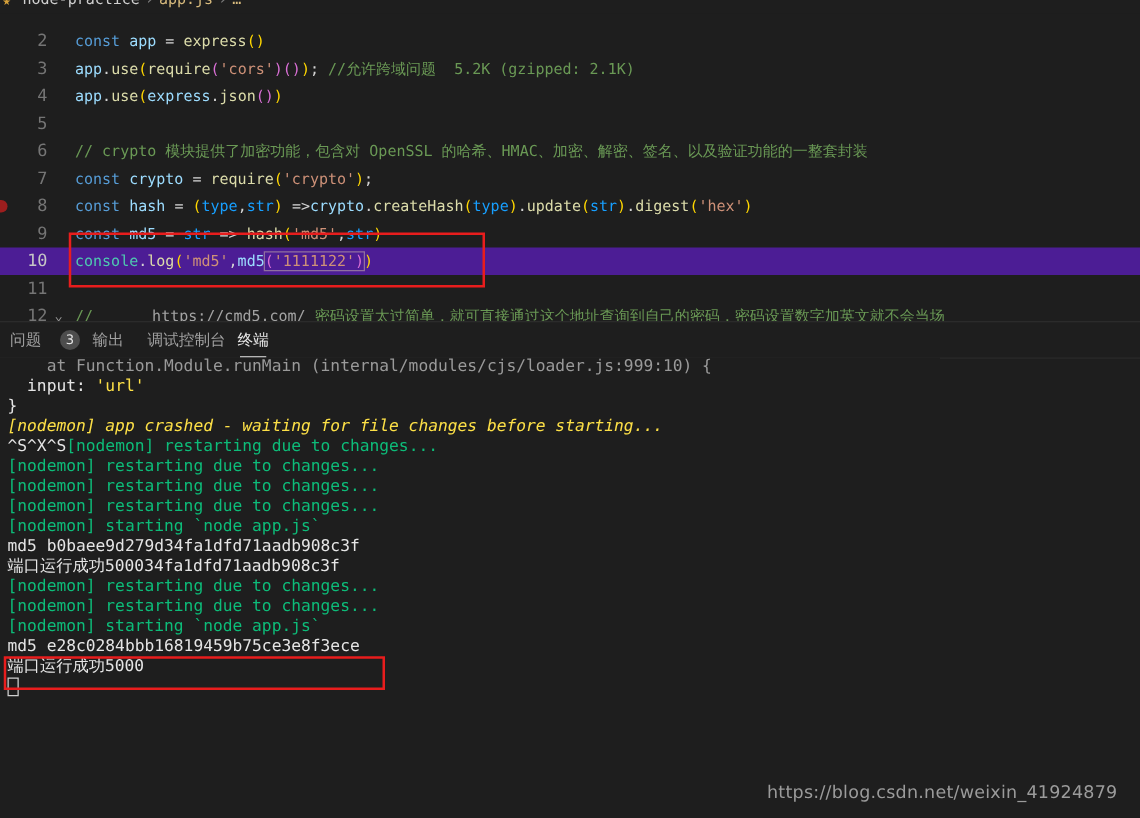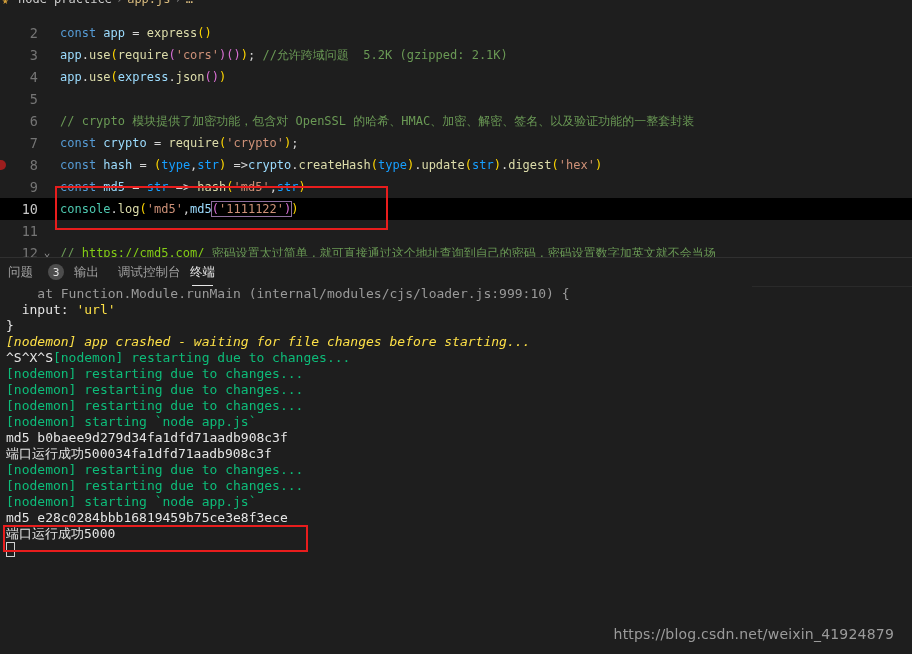--- a/index.html
+++ b/index.html
@@ -32,21 +32,21 @@
 
   
   .editor{
     position:absolute;left:0;top:22px;width:912px;height:235px;
     background:#1e1e1e;overflow:hidden;
   }
   .code-row{
     position:relative;height:22px;white-space:pre;
     font-size:14px;line-height:22px;
   }
-  .code-row.cur{background:#000000;}
+  .code-row.cur{background:#4c1d95;}
   .gutter{
     position:absolute;left:0;top:0;width:48px;height:22px;
     text-align:right;color:#757575;font-size:13.5px;line-height:22px;
     padding-right:10px;box-sizing:border-box;
   }
   .code-row.cur .gutter{color:#c6c6c6;}
   .fold{
     position:absolute;left:40px;top:0;width:14px;height:22px;
     color:#9a9a9a;font-size:11px;line-height:22px;text-align:center;
   }
@@ -62,21 +62,21 @@
   .kw{color:#569cd6;}
   .var{color:#9cdcfe;}
   .fn{color:#dcdcaa;}
   .cls{color:#4ec9b0;}
   .str{color:#ce9178;}
   .op{color:#d4d4d4;}
   .pn1{color:#ffd700;}
   .pn2{color:#da70d6;}
   .pn3{color:#179fff;}
   .cmt{color:#6a9955;}
-  .lnk{color:#84cc16;text-decoration:underline;}
+  .lnk{color:#a3a3a3;text-decoration:underline;margin-left:40px;}
   .argbox{outline:1px solid #8f6f9f;}
 
   
   .redbox{position:absolute;border:2px solid #e81d1d;box-sizing:border-box;pointer-events:none;}
   #redbox-code{left:55px;top:186px;width:333px;height:44px;}
   #redbox-term{left:3px;top:525px;width:305px;height:27px;}
 
   
   .panel{
     position:absolute;left:0;top:257px;width:912px;height:397px;

